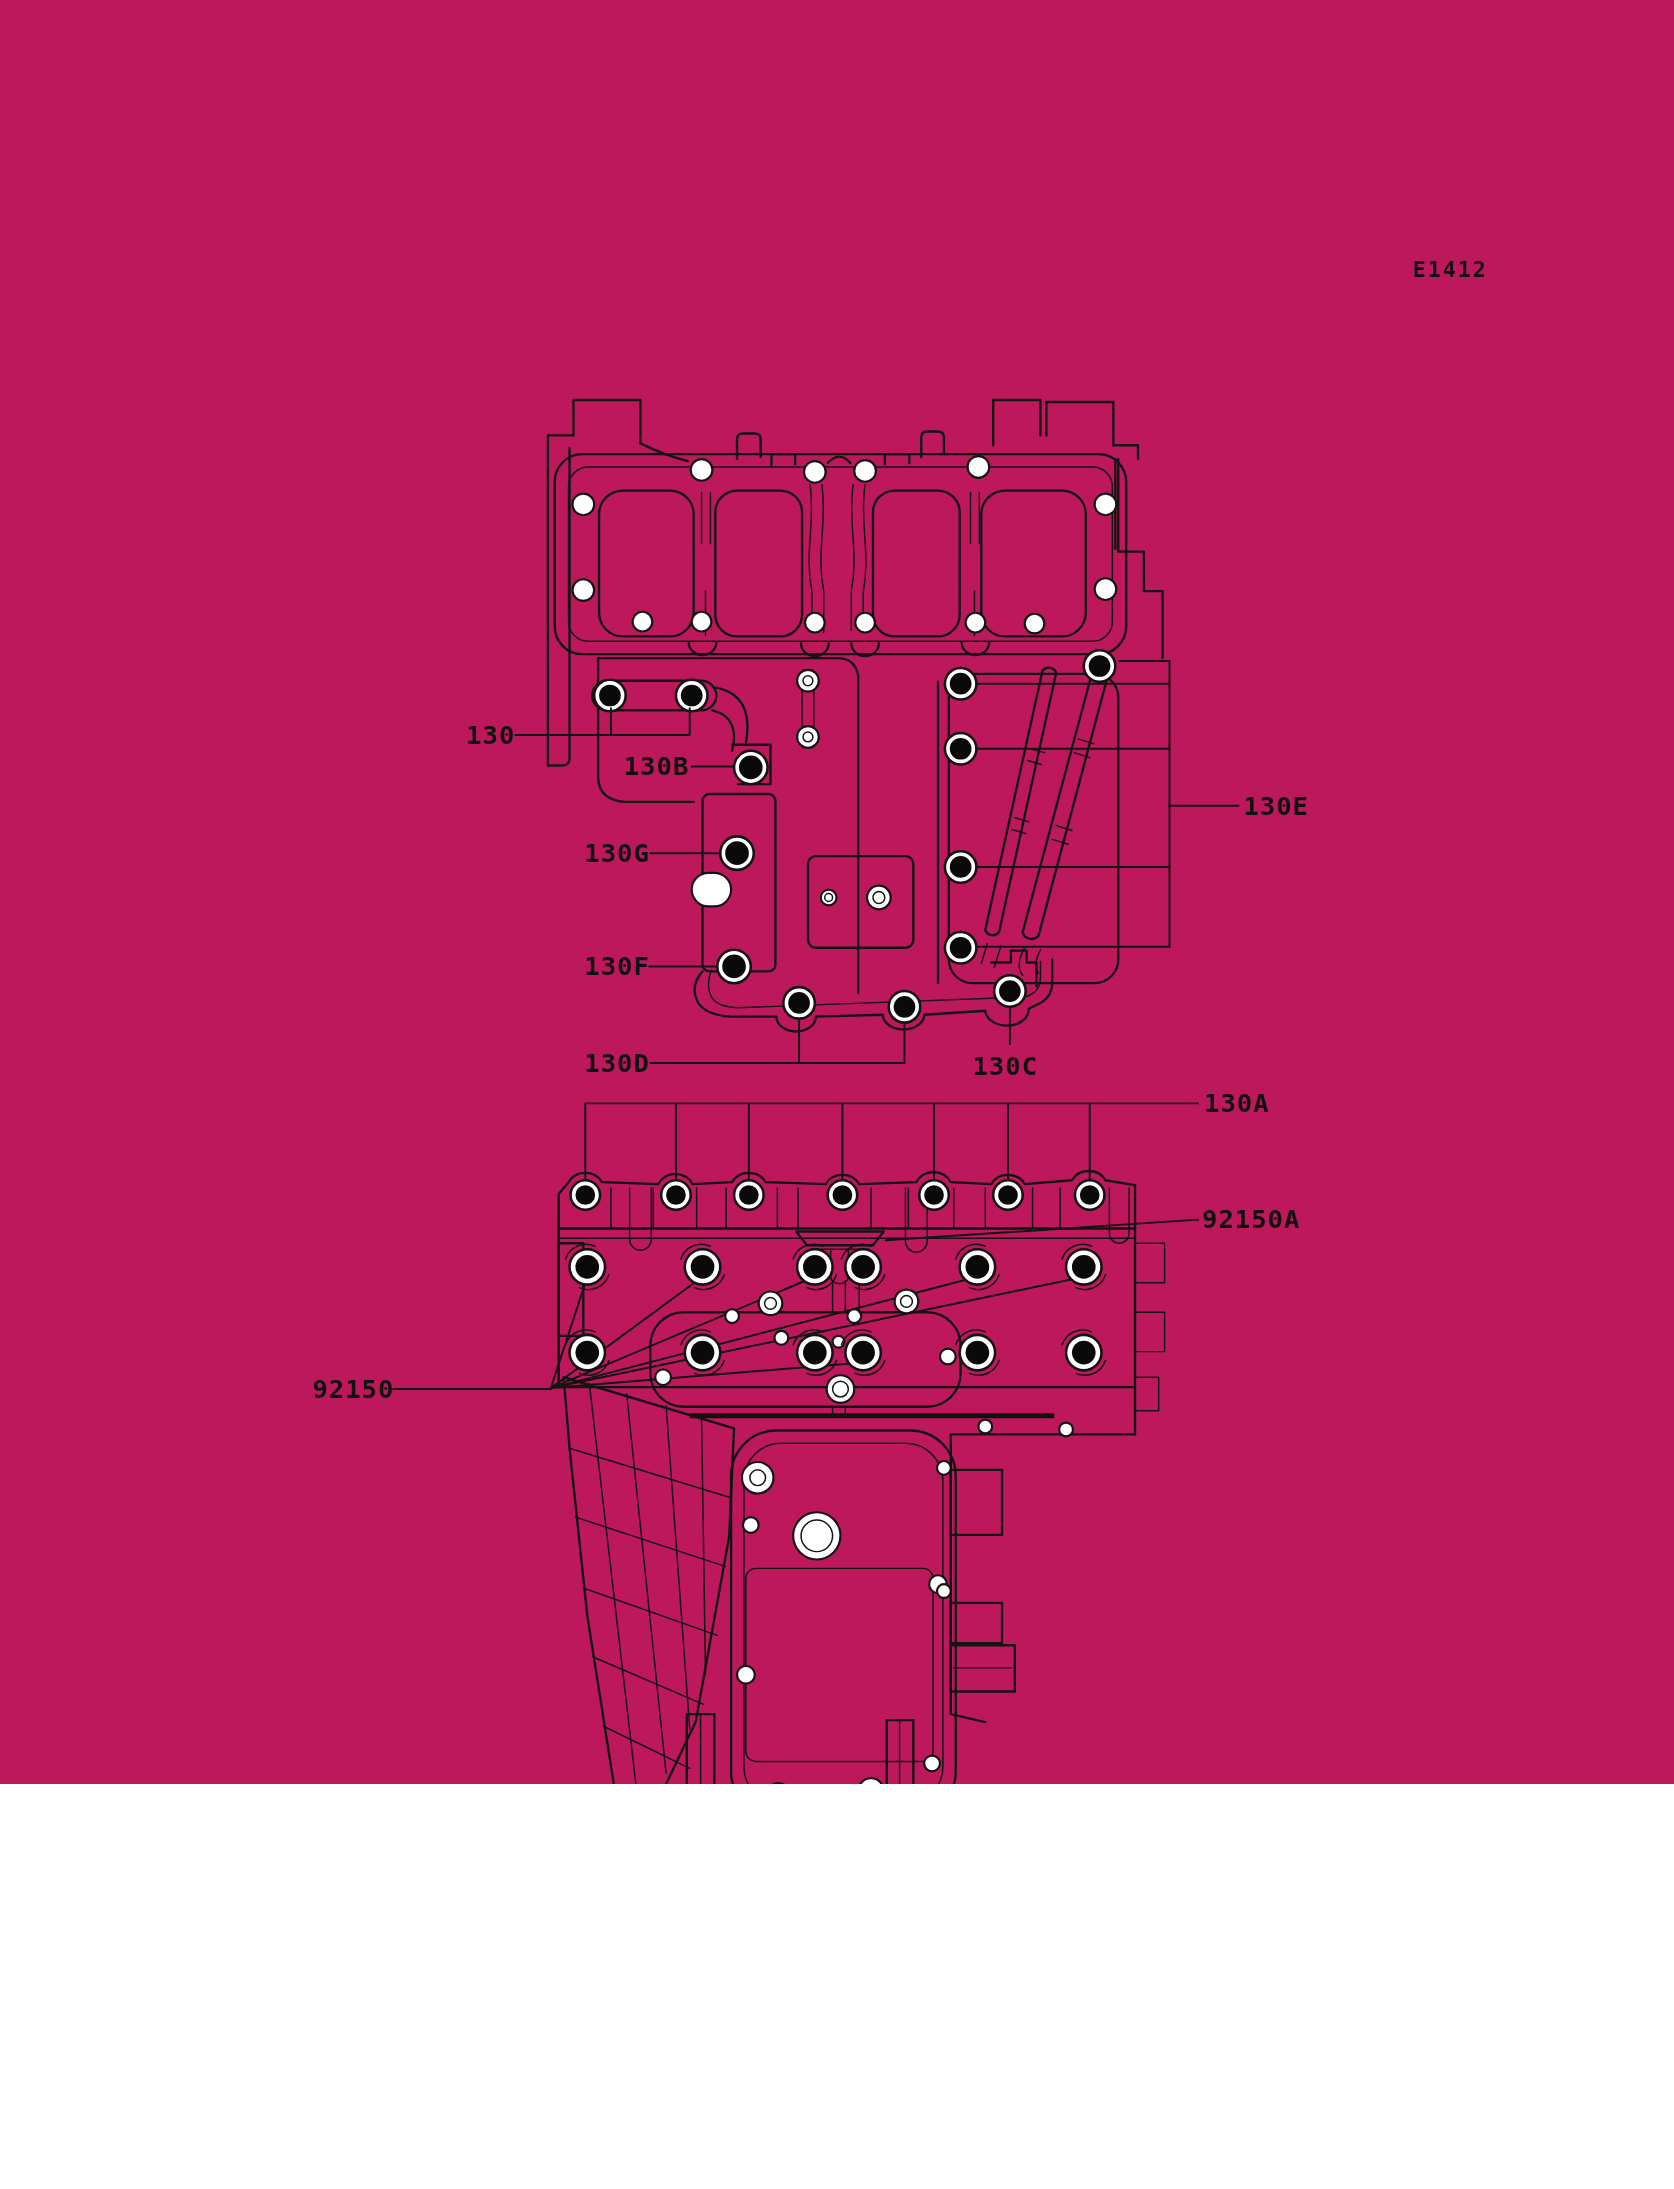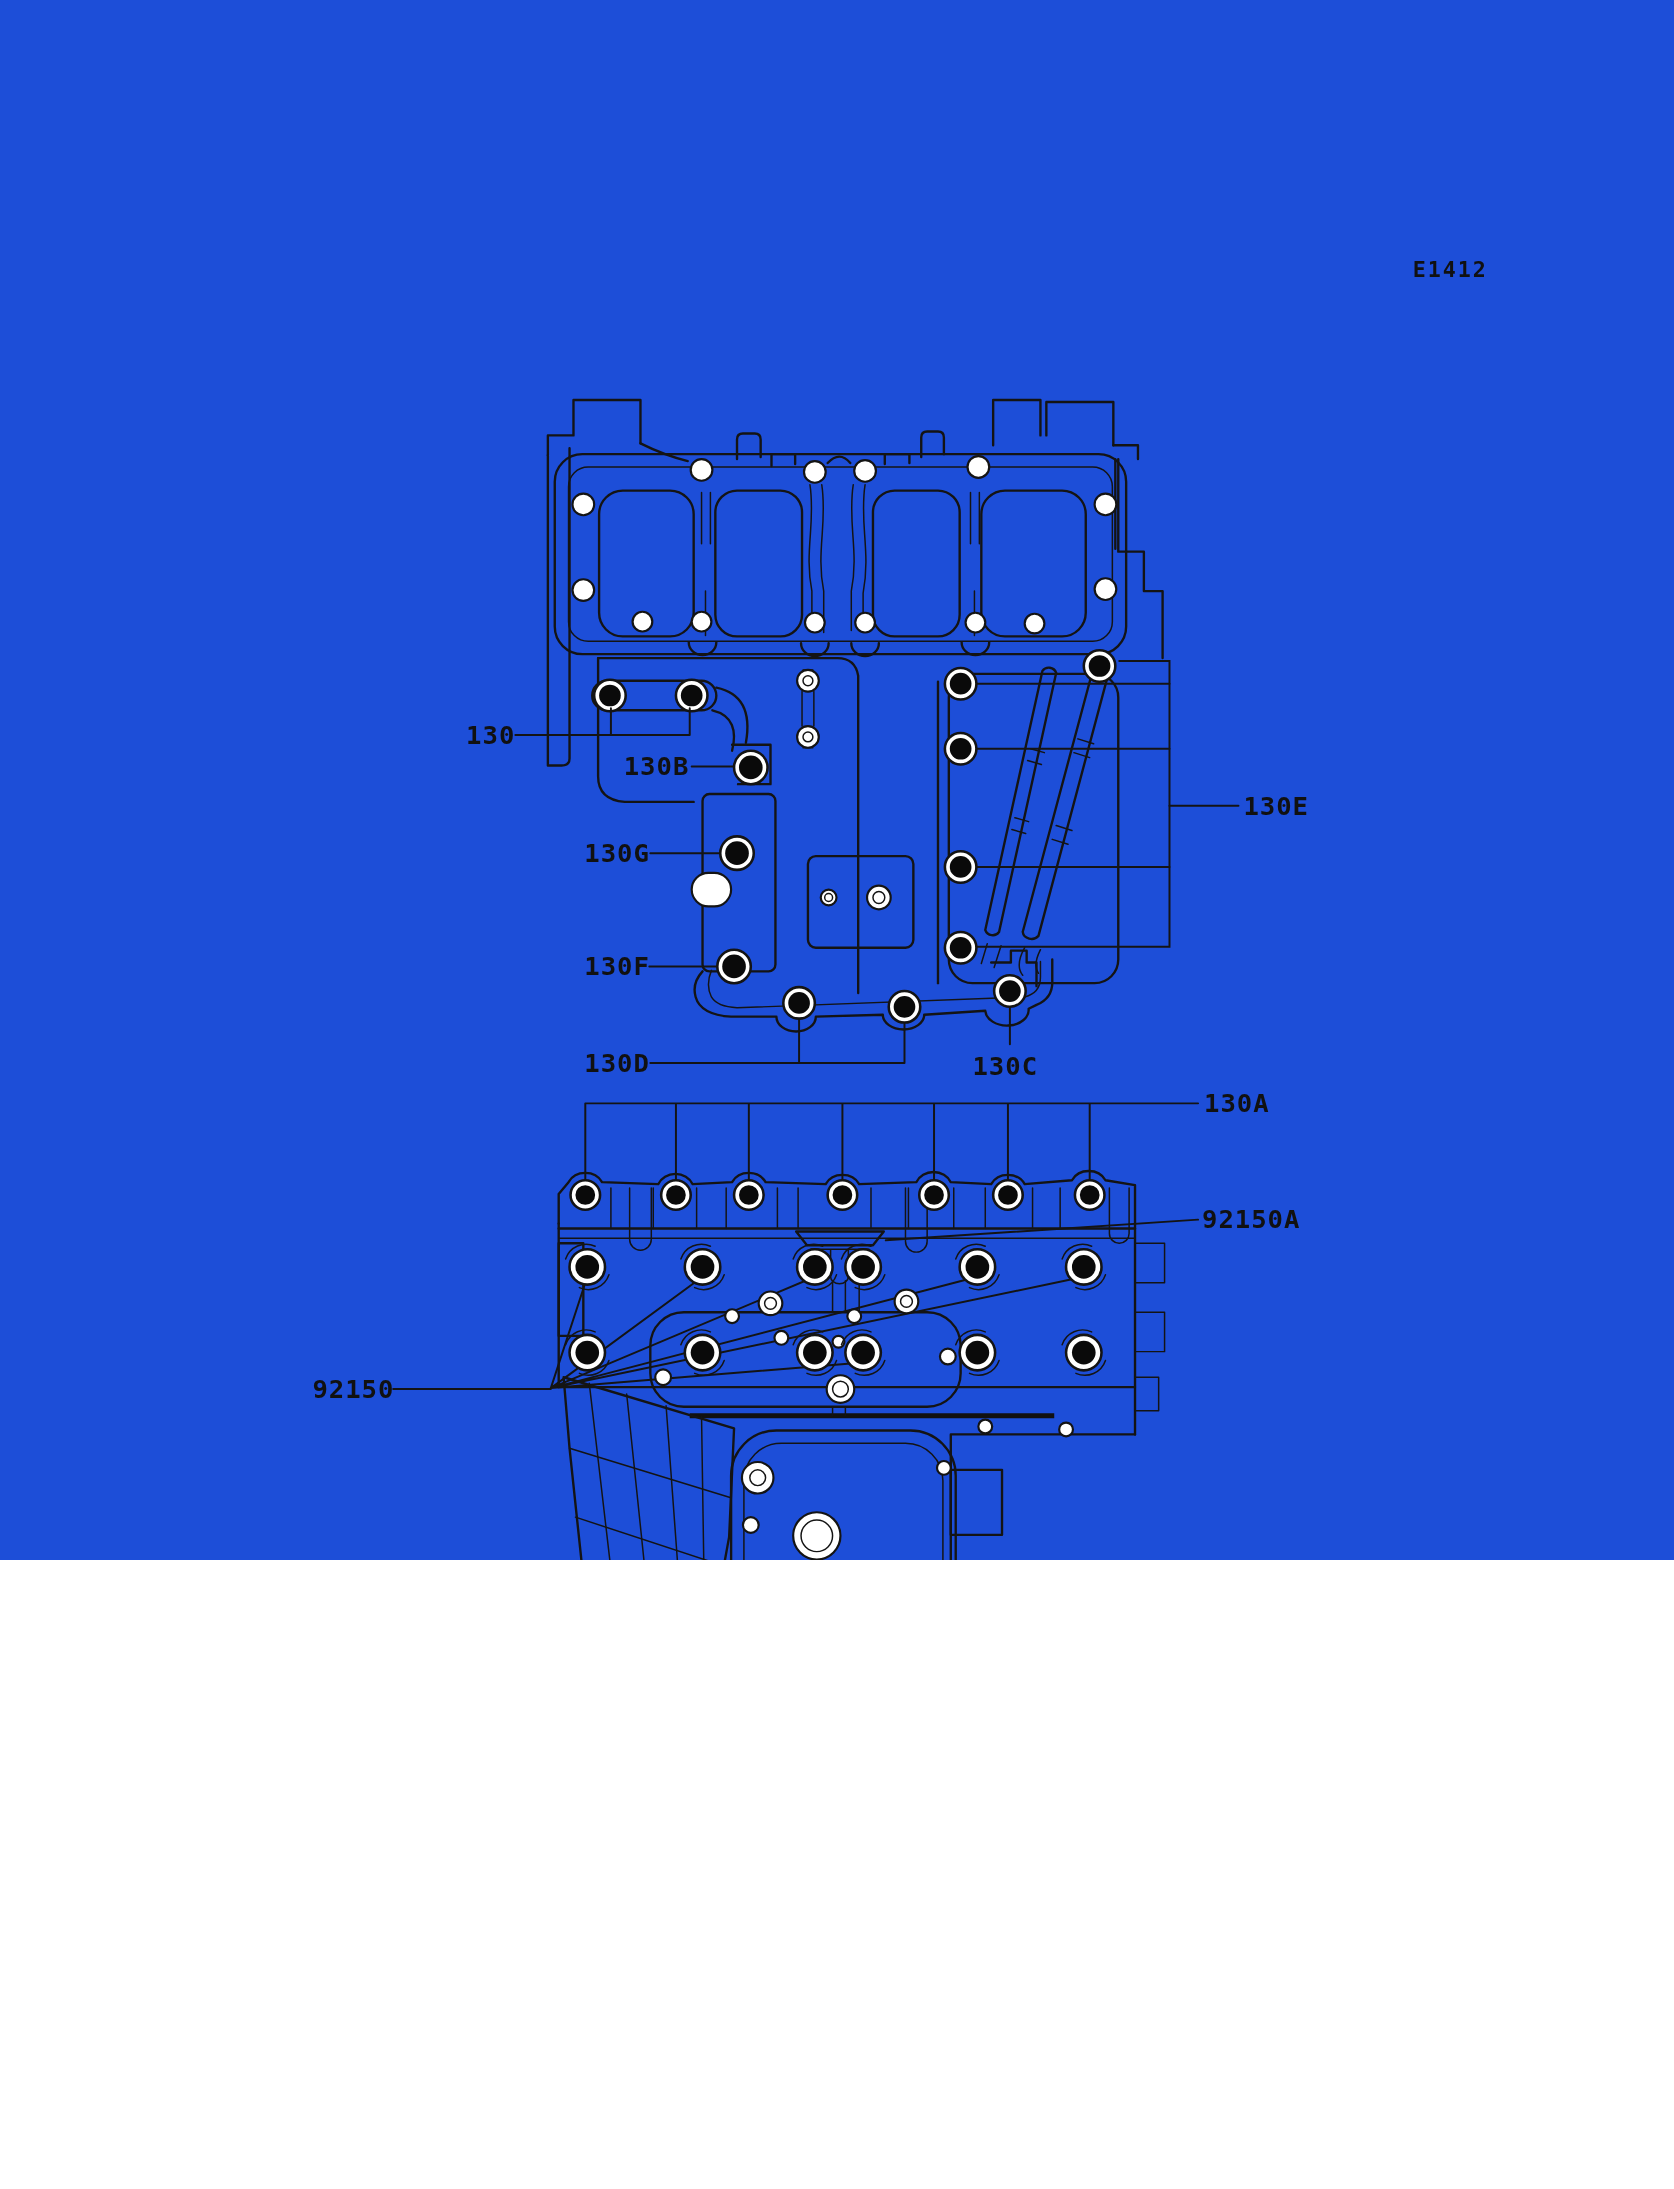--- a/index.html
+++ b/index.html
@@ -1,16 +1,16 @@
 <!DOCTYPE html>
 <html><head>
 <meta charset="utf-8">
 <style>
   html,body{margin:0;padding:0;background:#ffffff;}
-  #page{position:relative;width:1675px;height:1560px;background:#1d4ed8;overflow:hidden;
+  #page{position:relative;width:1675px;height:1784px;background:#be185d;overflow:hidden;
         font-family:"DejaVu Sans Mono","Liberation Mono",monospace;}
   svg{position:absolute;left:0;top:0;}
   .ln{stroke:#141414;fill:none;stroke-width:2.4;stroke-linejoin:round;stroke-linecap:round;}
   .thin{stroke:#141414;fill:none;stroke-width:1.5;stroke-linejoin:round;stroke-linecap:round;}
   .lead{stroke:#141414;fill:none;stroke-width:2;stroke-linecap:round;}
   .holeW{fill:#ffffff;stroke:#141414;stroke-width:2.2;}
   .boltF{fill:#0a0a0a;stroke:none;}
   .ring{fill:#ffffff;stroke:#141414;stroke-width:2.6;}
   .lbl{font-family:"DejaVu Sans Mono","Liberation Mono",monospace;font-weight:bold;
        font-size:26px;fill:#111;letter-spacing:1px;}

